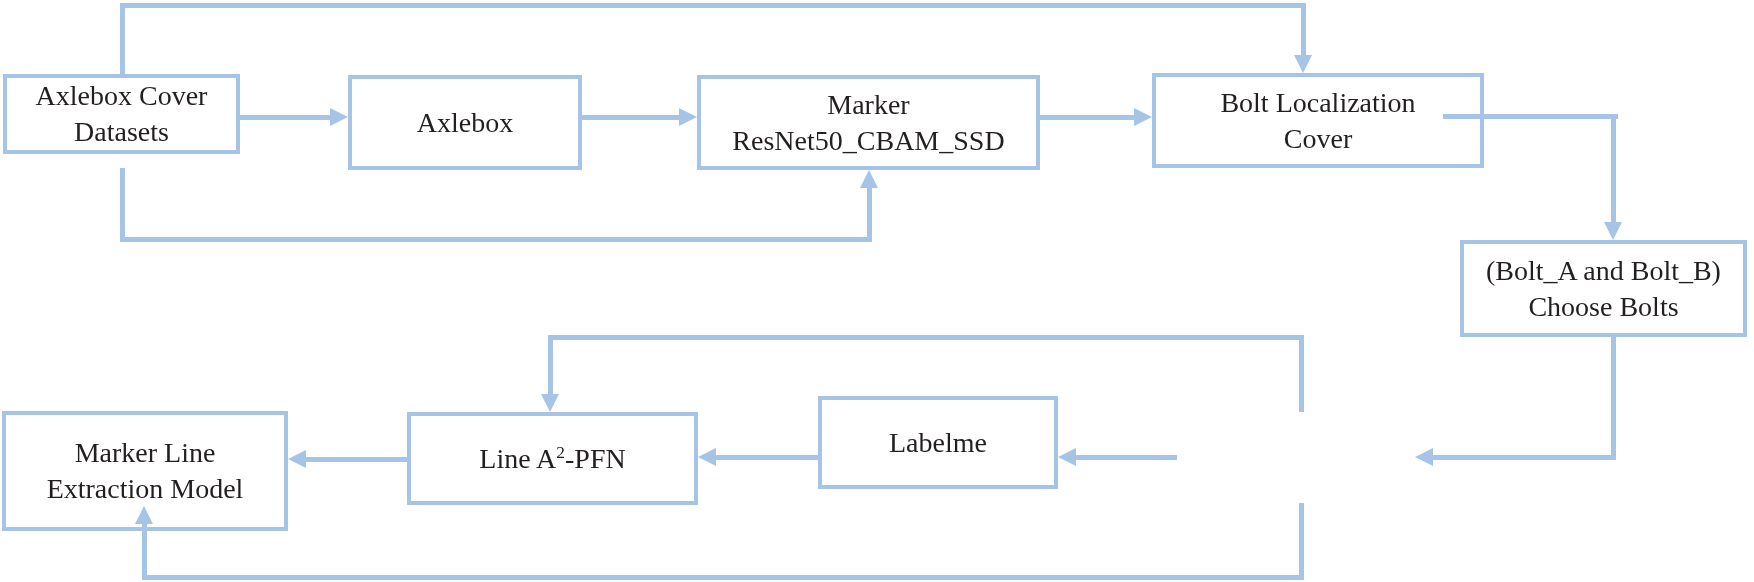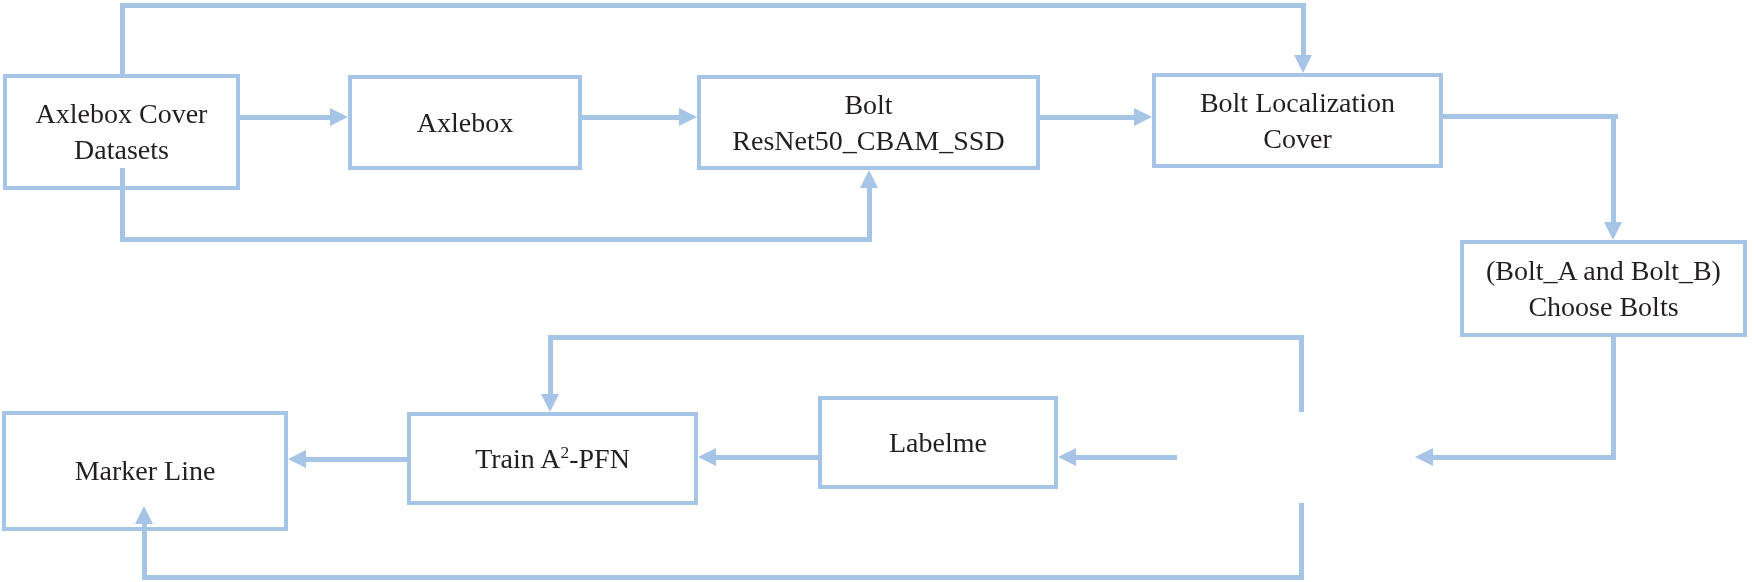--- a/index.html
+++ b/index.html
@@ -35,55 +35,56 @@
   .ar-r{border-top:9px solid transparent;border-bottom:9px solid transparent;border-left:18px solid var(--line);}
   .ar-l{border-top:9px solid transparent;border-bottom:9px solid transparent;border-right:18px solid var(--line);}
   .ar-d{border-left:9px solid transparent;border-right:9px solid transparent;border-top:18px solid var(--line);}
   .ar-u{border-left:9px solid transparent;border-right:9px solid transparent;border-bottom:18px solid var(--line);}
 </style>
 </head>
 <body>
 
 <div id="canvas">
 
-  <div class="node" style="left:3px;top:74px;width:237px;height:116px">
+  <div class="node" style="left:3px;top:74px;width:237px;height:80px">
     <span>Axlebox Cover</span>
     <span>Datasets</span>
   </div>
 
   <div class="node" style="left:348px;top:75px;width:234px;height:95px">
     <span>Axlebox</span>
   </div>
 
   <div class="node" style="left:697px;top:75px;width:343px;height:95px">
-    <span>Bolt</span>
+    <span>Marker</span>
     <span>ResNet50_CBAM_SSD</span>
   </div>
 
-  <div class="node" style="left:1152px;top:73px;width:291px;height:95px">
+  <div class="node" style="left:1152px;top:73px;width:332px;height:95px">
     <span>Bolt Localization</span>
     <span>Cover</span>
   </div>
 
   <div class="node" style="left:1460px;top:240px;width:287px;height:97px">
     <span>(Bolt_A and Bolt_B)</span>
     <span>Choose Bolts</span>
   </div>
 
 
   <div class="node" style="left:818px;top:396px;width:240px;height:93px">
     <span>Labelme</span>
   </div>
 
   <div class="node" style="left:407px;top:412px;width:291px;height:93px">
-    <span><span>Train A</span><sup>2</sup><span>-PFN</span></span>
+    <span><span>Line A</span><sup>2</sup><span>-PFN</span></span>
   </div>
 
   <div class="node" style="left:2px;top:411px;width:286px;height:120px">
     <span>Marker Line</span>
+    <span>Extraction Model</span>
   </div>
 
   <div class="hl" style="left:240px;top:115px;width:92px"></div>
   <div class="ar ar-r" style="left:330px;top:108px"></div>
 
   <div class="hl" style="left:582px;top:115px;width:97px"></div>
   <div class="ar ar-r" style="left:679px;top:108px"></div>
 
   <div class="hl" style="left:1040px;top:115px;width:94px"></div>
   <div class="ar ar-r" style="left:1134px;top:108px"></div>

